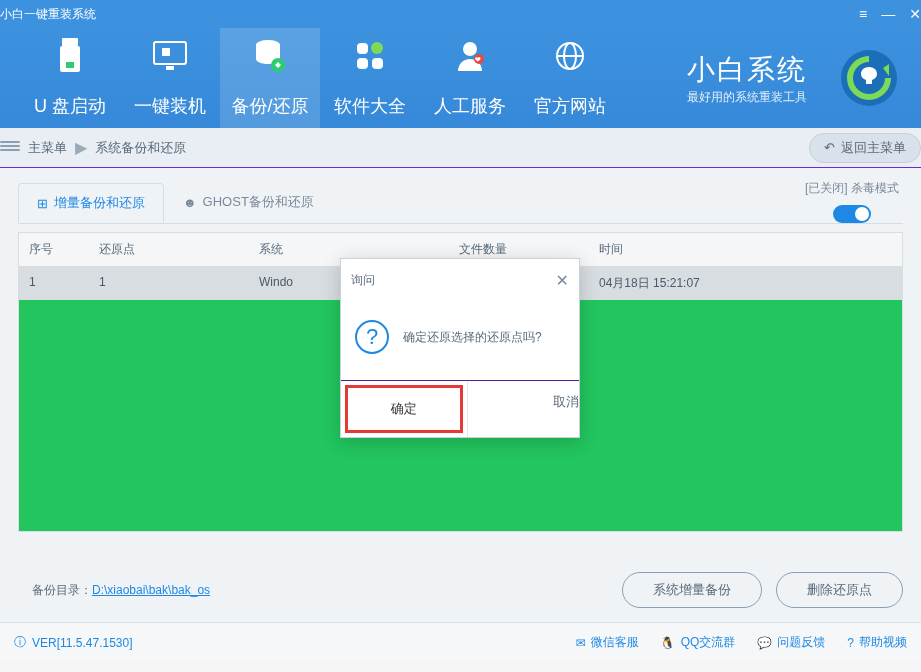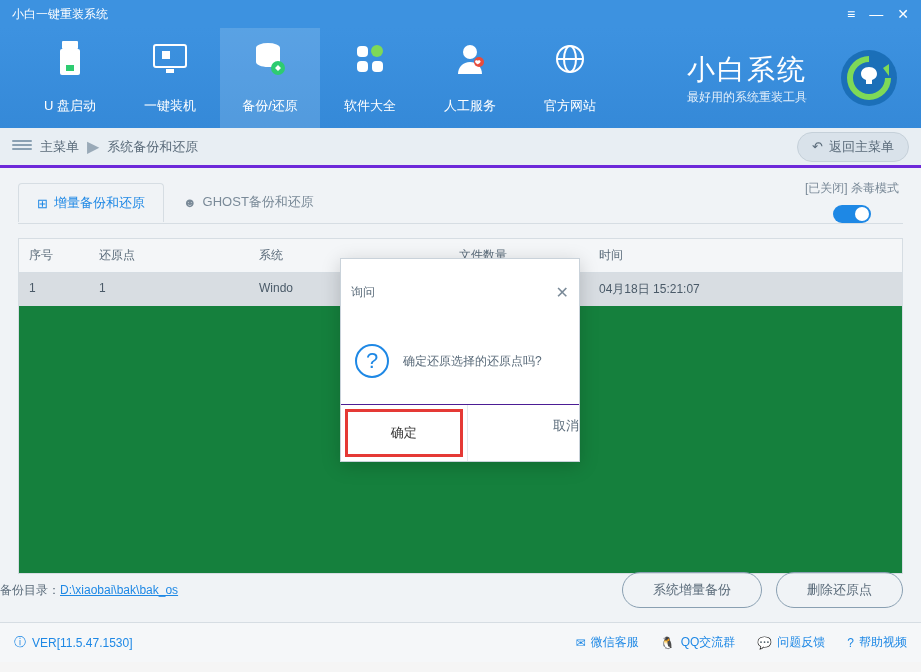--- a/index.html
+++ b/index.html
@@ -1,74 +1,74 @@
 <!DOCTYPE html>
 <html><head>
 <meta charset="utf-8">
 <style>
 * { margin: 0; padding: 0; box-sizing: border-box; font-family: "Microsoft YaHei", sans-serif; }
 body { width: 921px; height: 672px; overflow: hidden; background: #f5f5f5; position: relative; }
 
-.titlebar { height: 28px; background: #3d92e0; color: #fff; display: flex; align-items: center; padding: 0 12px; font-size: 12px; }
+.titlebar { height: 28px; background: #3d92e0; color: #fff; display: flex; align-items: center; padding: 0 0; font-size: 12px; }
 .titlebar .title { flex: 1; }
 .titlebar .win-controls { display: flex; gap: 14px; align-items: center; }
 .titlebar .win-controls span { cursor: pointer; font-size: 14px; }
 
 .topnav { height: 100px; background: linear-gradient(#3d92e0,#3589d8); display: flex; align-items: center; padding: 0 20px; }
 .nav-items { display: flex; }
-.nav-item { width: 100px; height: 100px; display: flex; flex-direction: column; align-items: center; justify-content: center; color: #fff; font-size: 13px; cursor: pointer; gap: 20px; }
+.nav-item { width: 100px; height: 100px; display: flex; flex-direction: column; align-items: center; justify-content: center; color: #fff; font-size: 18px; cursor: pointer; gap: 20px; }
 .nav-item.active { background: rgba(255,255,255,0.15); }
 .nav-icon { width: 36px; height: 36px; display: flex; align-items: center; justify-content: center; }
 .brand { margin-left: auto; display: flex; align-items: center; gap: 30px; }
 .brand-text { text-align: center; color: #fff; }
 .brand-title { font-size: 28px; letter-spacing: 2px; font-weight: 300; }
 .brand-sub { font-size: 12px; opacity: .85; }
 .brand-logo { width: 64px; height: 64px; }
 
-.breadcrumb-bar { height: 40px; background: #e8eef3; display: flex; align-items: center; padding: 0 12px; border-bottom: 3px solid #6d28d9; }
+.breadcrumb-bar { height: 40px; background: #e8eef3; display: flex; align-items: center; padding: 0 0; border-bottom: 1px solid #6d28d9; }
 .bc-icon { width: 20px; height: 14px; display: inline-flex; flex-direction: column; gap: 2px; margin-right: 8px; }
 .bc-icon span { height: 2px; background: #8aa0b2; border-radius: 1px; }
 .bc-text { color: #5a6b7a; font-size: 13px; }
 .bc-sep { margin: 0 8px; color: #9aaab8; }
 .back-btn { margin-left: auto; background: #d9e2ea; border: 1px solid #c5d0d9; border-radius: 16px; padding: 5px 14px; font-size: 13px; color: #5a6b7a; cursor: pointer; display: flex; align-items: center; gap: 6px; }
 
 .content { padding: 12px 18px 0; background: #f0f3f6; height: 454px; position: relative; }
 .tabs-row { display: flex; align-items: center; border-bottom: 1px solid #d6dde3; }
 .tab { padding: 10px 18px; font-size: 13px; color: #7a8a98; cursor: pointer; display: flex; align-items: center; gap: 6px; border: 1px solid transparent; border-bottom: none; }
 .tab.active { color: #1e88e5; border-color: #d6dde3; background: #f0f3f6; border-radius: 4px 4px 0 0; position: relative; top: 1px; }
 .kill-mode { margin-left: auto; font-size: 12px; color: #7a8a98; display: flex; align-items: center; gap: 8px; padding-right: 4px; flex-direction: column; }
 .toggle { width: 38px; height: 18px; background: #1e88e5; border-radius: 9px; position: relative; cursor: pointer; }
 .toggle::after { content: ""; position: absolute; width: 14px; height: 14px; background: #fff; border-radius: 50%; top: 2px; right: 2px; }
 
-.table { margin-top: 14px; border: 1px solid #d6dde3; background: #15803d; height: 336px; overflow: hidden; }
+.table { margin-top: 8px; border: 1px solid #d6dde3; background: #22c55e; height: 300px; overflow: hidden; }
 .thead { display: flex; background: #f4f6f8; border-bottom: 1px solid #d6dde3; font-size: 12px; color: #5a6b7a; }
 .thead div, .trow div { padding: 8px 10px; }
 .c-seq { width: 70px; }
 .c-point { width: 160px; }
 .c-sys { width: 200px; }
 .c-count { width: 140px; }
 .c-time { flex: 1; }
 .trow { display: flex; font-size: 12px; color: #4a5a68; background: #d8dde2; }
 .trow div { padding: 8px 10px; }
 
-.footer-row { position: absolute; bottom: 14px; left: 0; right: 18px; display: flex; align-items: center; }
+.footer-row { position: absolute; bottom: 14px; left: 32px; right: 18px; display: flex; align-items: center; }
 .backup-dir { font-size: 12px; color: #5a6b7a; }
 .backup-dir a { color: #1e88e5; text-decoration: underline; }
 .action-btns { margin-left: auto; display: flex; gap: 14px; }
 .action-btn { border: 1px solid #8aa0b2; background: transparent; color: #5a6b7a; padding: 8px 30px; border-radius: 18px; font-size: 13px; cursor: pointer; }
 
 .statusbar { height: 40px; background: #f5f7f9; border-top: 1px solid #d6dde3; display: flex; align-items: center; padding: 0 14px; font-size: 12px; color: #1e88e5; }
 .statusbar .ver { display: flex; align-items: center; gap: 6px; }
 .statusbar .links { margin-left: auto; display: flex; gap: 22px; color: #1e88e5; }
 .statusbar .link { display: flex; align-items: center; gap: 5px; cursor: pointer; }
 
 
 .overlay { position: absolute; inset: 0; background: transparent; }
 .dialog { position: absolute; left: 340px; top: 258px; width: 240px; background: #fff; border: 1px solid #c9d2da; box-shadow: 0 4px 18px rgba(0,0,0,.18); }
-.dialog-head { display: flex; align-items: center; padding: 24px 10px; font-size: 12px; color: #5a6b7a; }
+.dialog-head { display: flex; align-items: center; padding: 12px 10px; font-size: 12px; color: #5a6b7a; }
 .dialog-close { margin-left: auto; cursor: pointer; color: #7a8a98; font-size: 16px; }
 .dialog-body { padding: 18px 14px 26px; display: flex; align-items: center; gap: 14px; font-size: 12px; color: #5a6b7a; }
 .q-icon { width: 34px; height: 34px; border: 2px solid #1e88e5; border-radius: 50%; color: #1e88e5; display: flex; align-items: center; justify-content: center; font-size: 22px; }
 .dialog-foot { display: flex; border-top: 1px solid #4c1d95; }
 .dialog-btn { flex: 1; text-align: center; padding: 12px 0; font-size: 13px; color: #5a6b7a; cursor: pointer; }
 .dialog-btn.ok { border: 3px solid #e53935; margin: 4px; color: #333; }
 .dialog-btn.cancel { border-left: 1px solid #e3e8ec; text-align: right; }
 
 svg { display: block; }
 </style>

